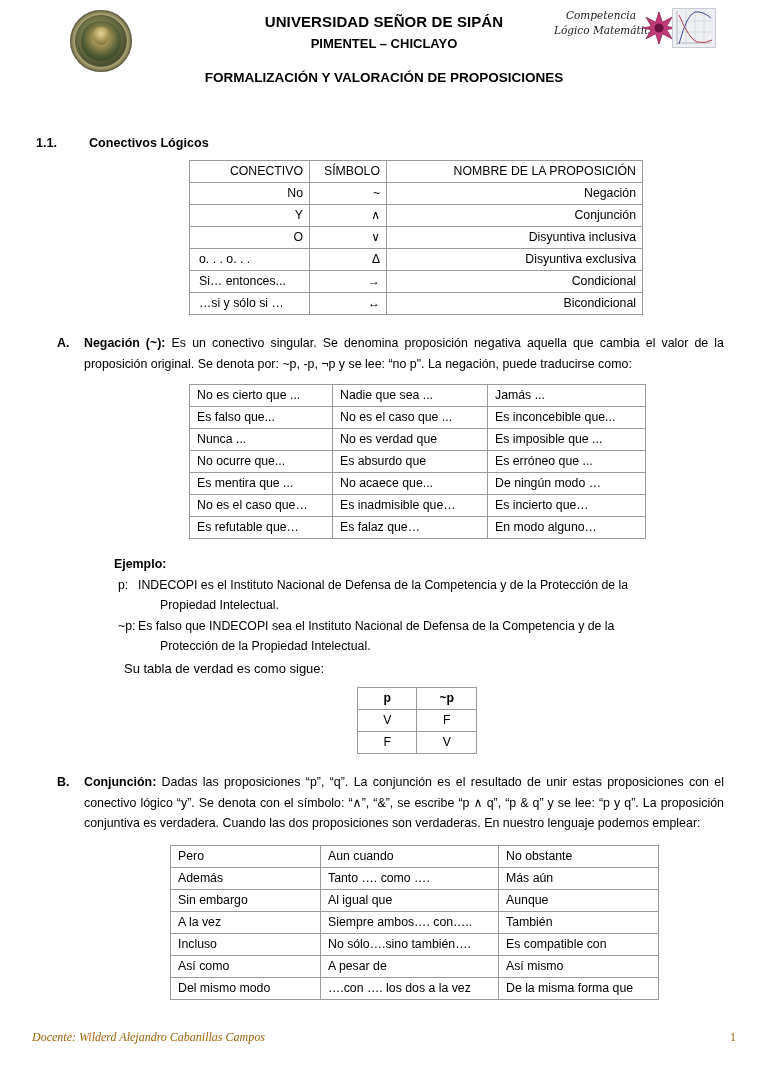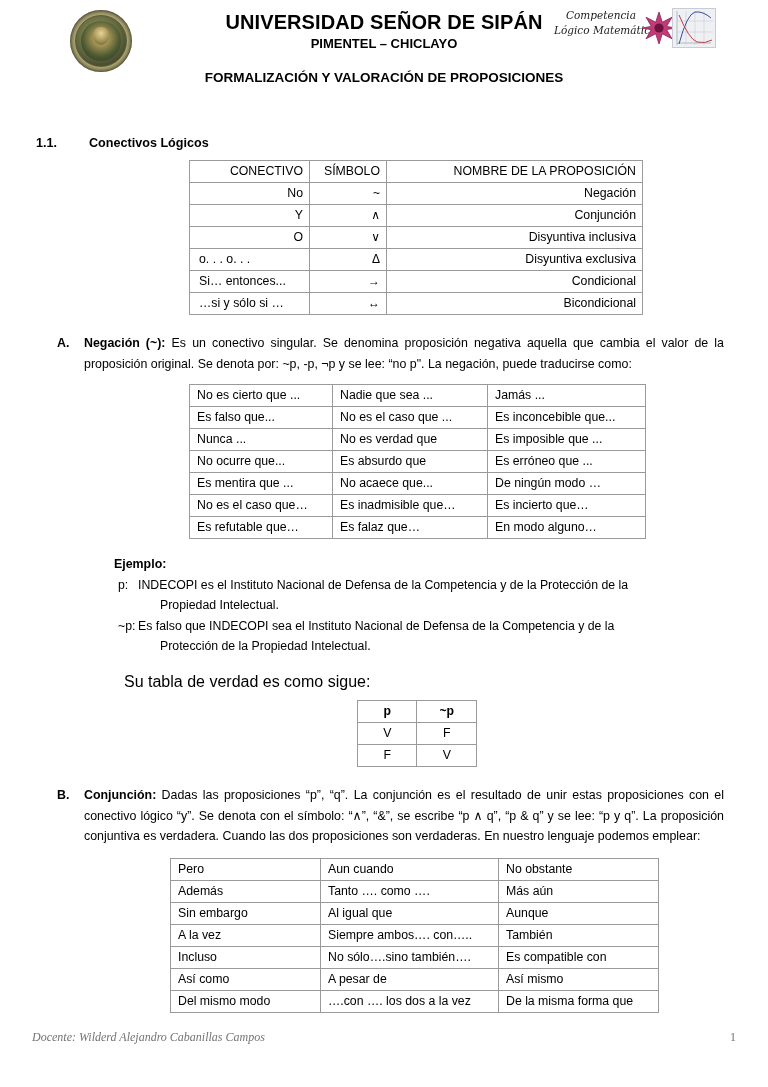--- a/index.html
+++ b/index.html
@@ -64,21 +64,21 @@
     margin-left: -8px;
     margin-top: -9px;
     border-radius: 45% 45% 50% 50%;
     background: radial-gradient(circle at 50% 35%, #e3d49a 0%, #b3a05e 45%, #5c5a30 100%);
   }
   .header-titles {
     text-align: center;
     padding-top: 12px;
   }
   .title-main {
-    font-size: 20px;
+    font-size: 15px;
     font-weight: bold;
     letter-spacing: .1px;
     line-height: 20px;
   }
   .title-sub {
     font-size: 13px;
     font-weight: bold;
     line-height: 19px;
     margin-top: 2px;
   }
@@ -228,39 +228,39 @@
     display: flex;
     font-size: 12.3px;
     line-height: 20px;
     margin-top: 1px;
     padding-left: 4px;
   }
   .ejemplo-item .tag { flex: none; width: 20px; }
   .ejemplo-item .txt { flex: 1; text-align: justify; }
   .ejemplo-item .txt .cont { display: block; padding-left: 22px; text-align: left; }
   .tabla-verdad-line {
-    font-size: 16px;
+    font-size: 13px;
     line-height: 20px;
     padding-left: 10px;
-    margin-top: 16px;
+    margin-top: 3px;
   }
 
   
   .footer {
     position: absolute;
     left: 32px;
     right: 32px;
     bottom: 42px;
     display: flex;
     justify-content: space-between;
     align-items: baseline;
     font-family: "Liberation Serif", serif;
     font-size: 12px;
     font-style: italic;
-    color: #737373;
+    color: #a16207;
   }
   .footer .pg { font-style: normal; }
 </style>
 </head>
 <body>
 
 <div class="page">
 
   <div class="header">
 

